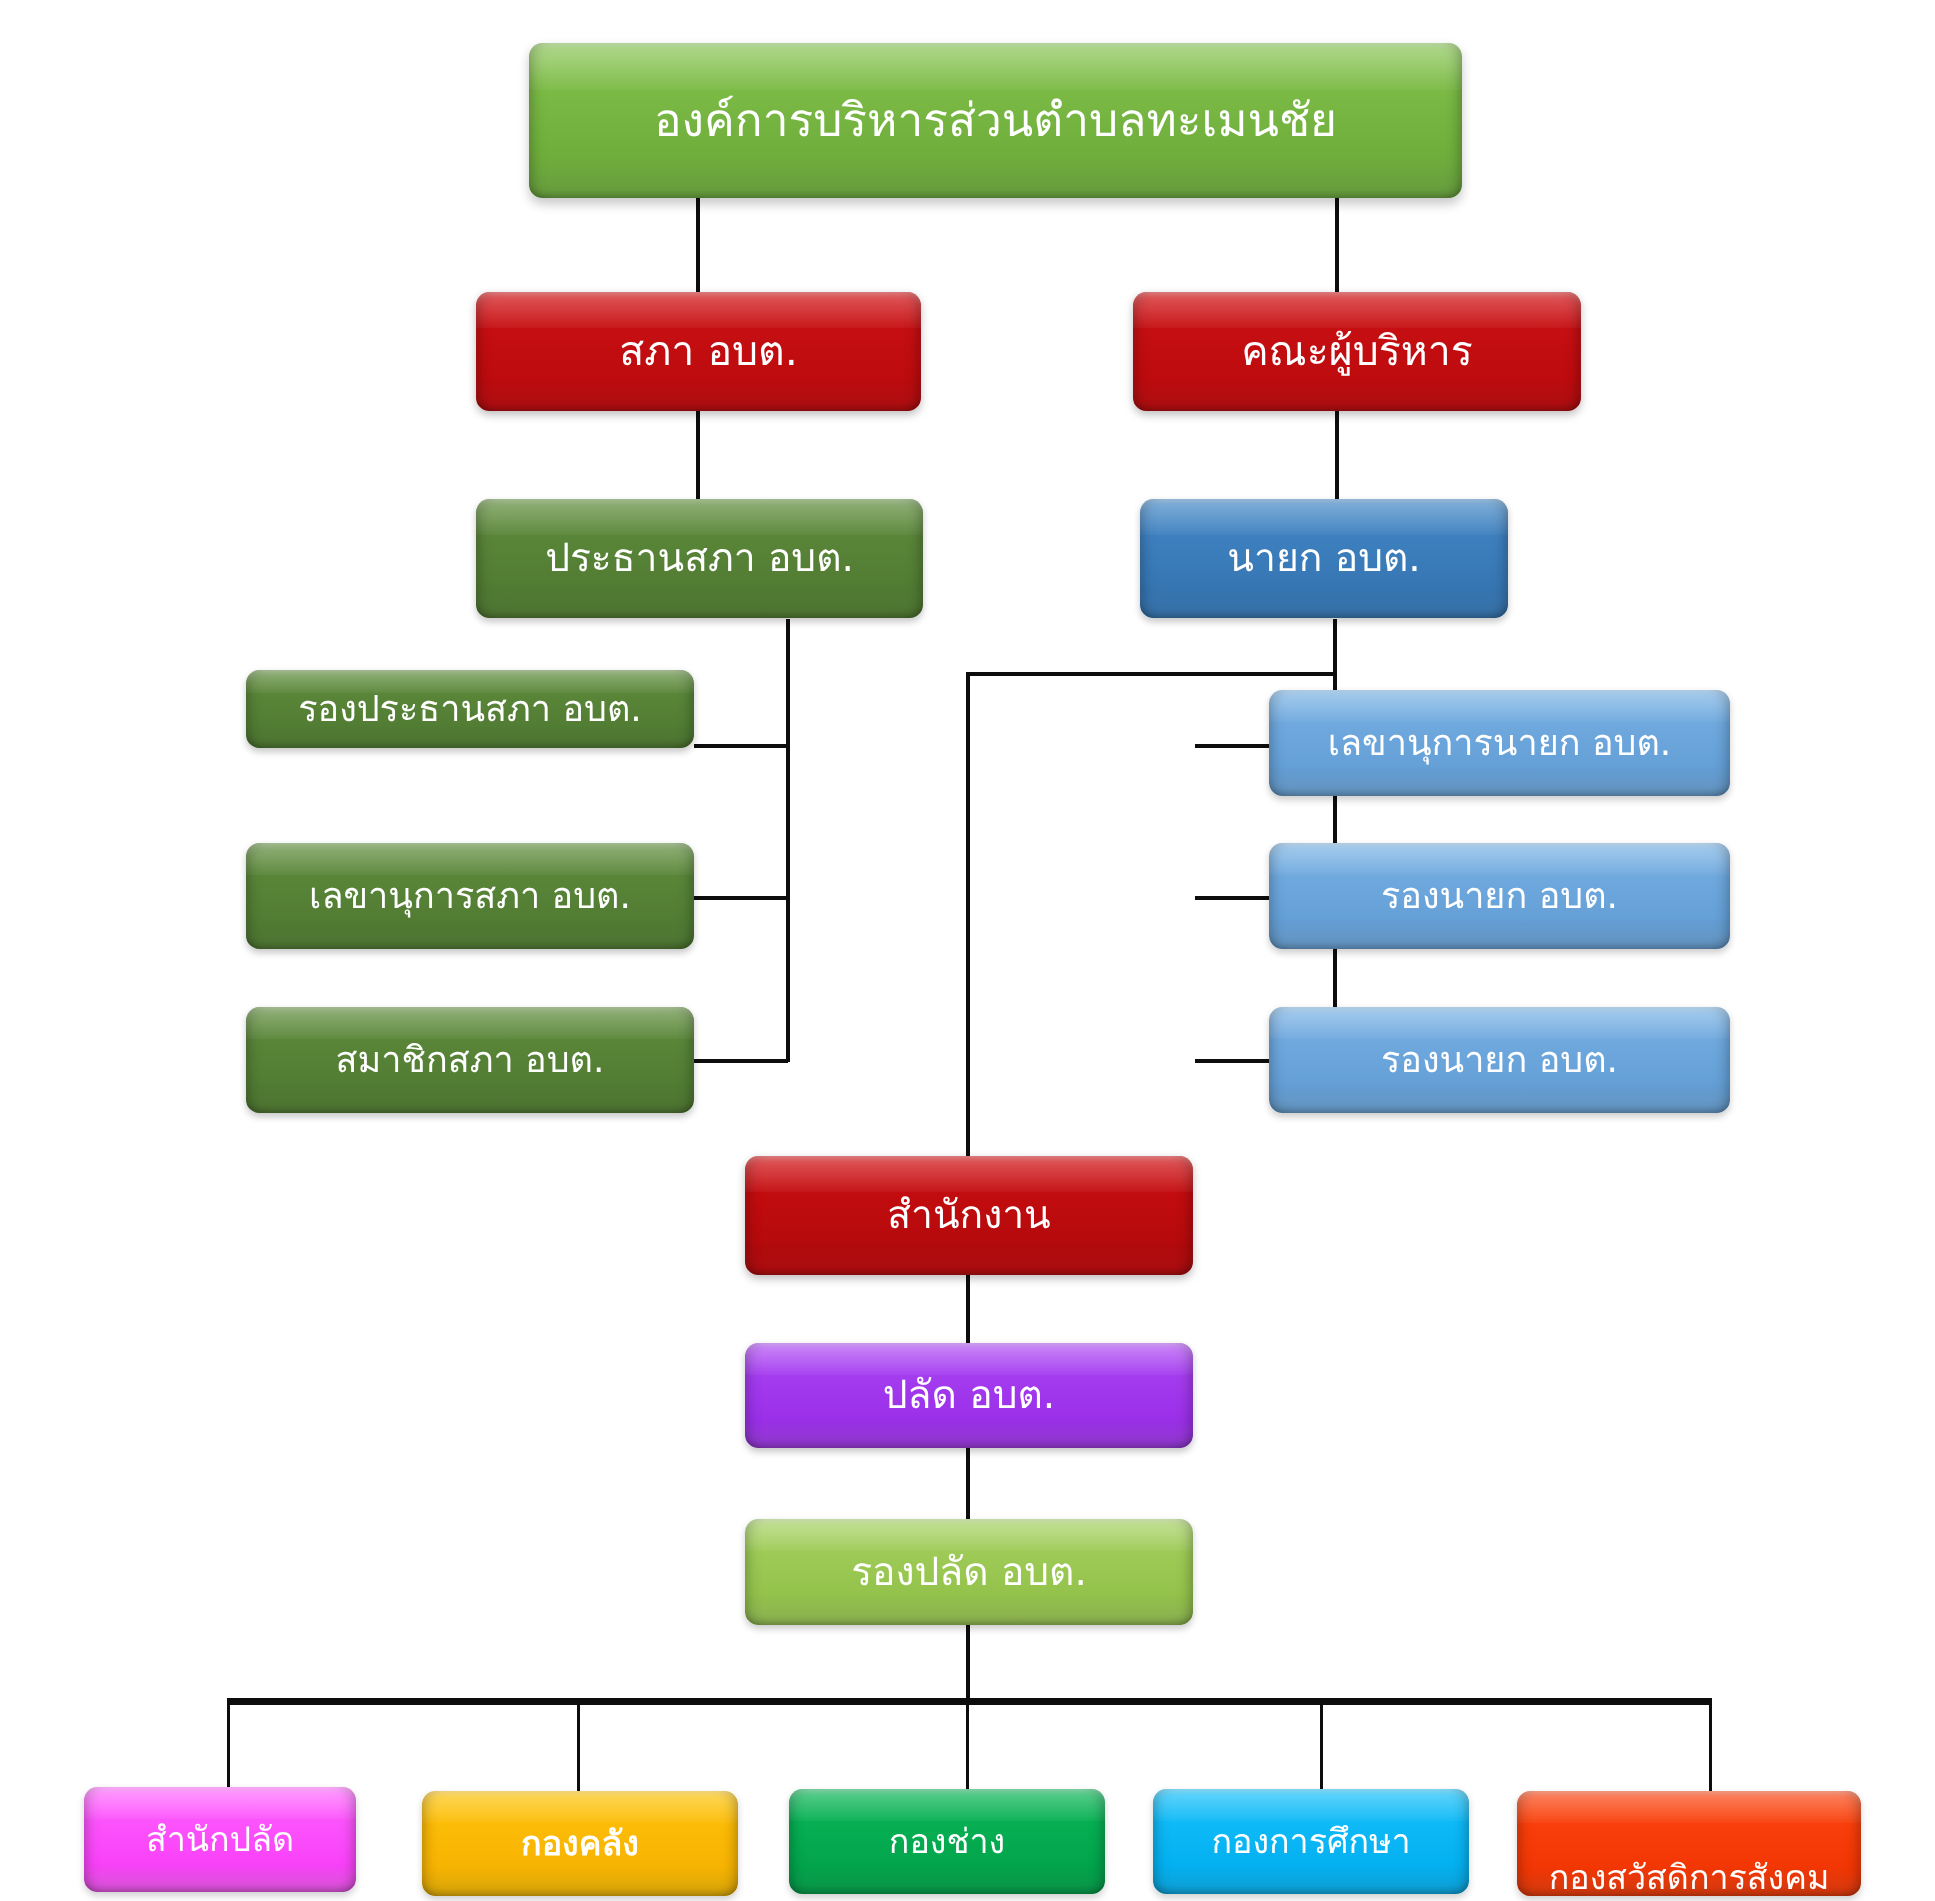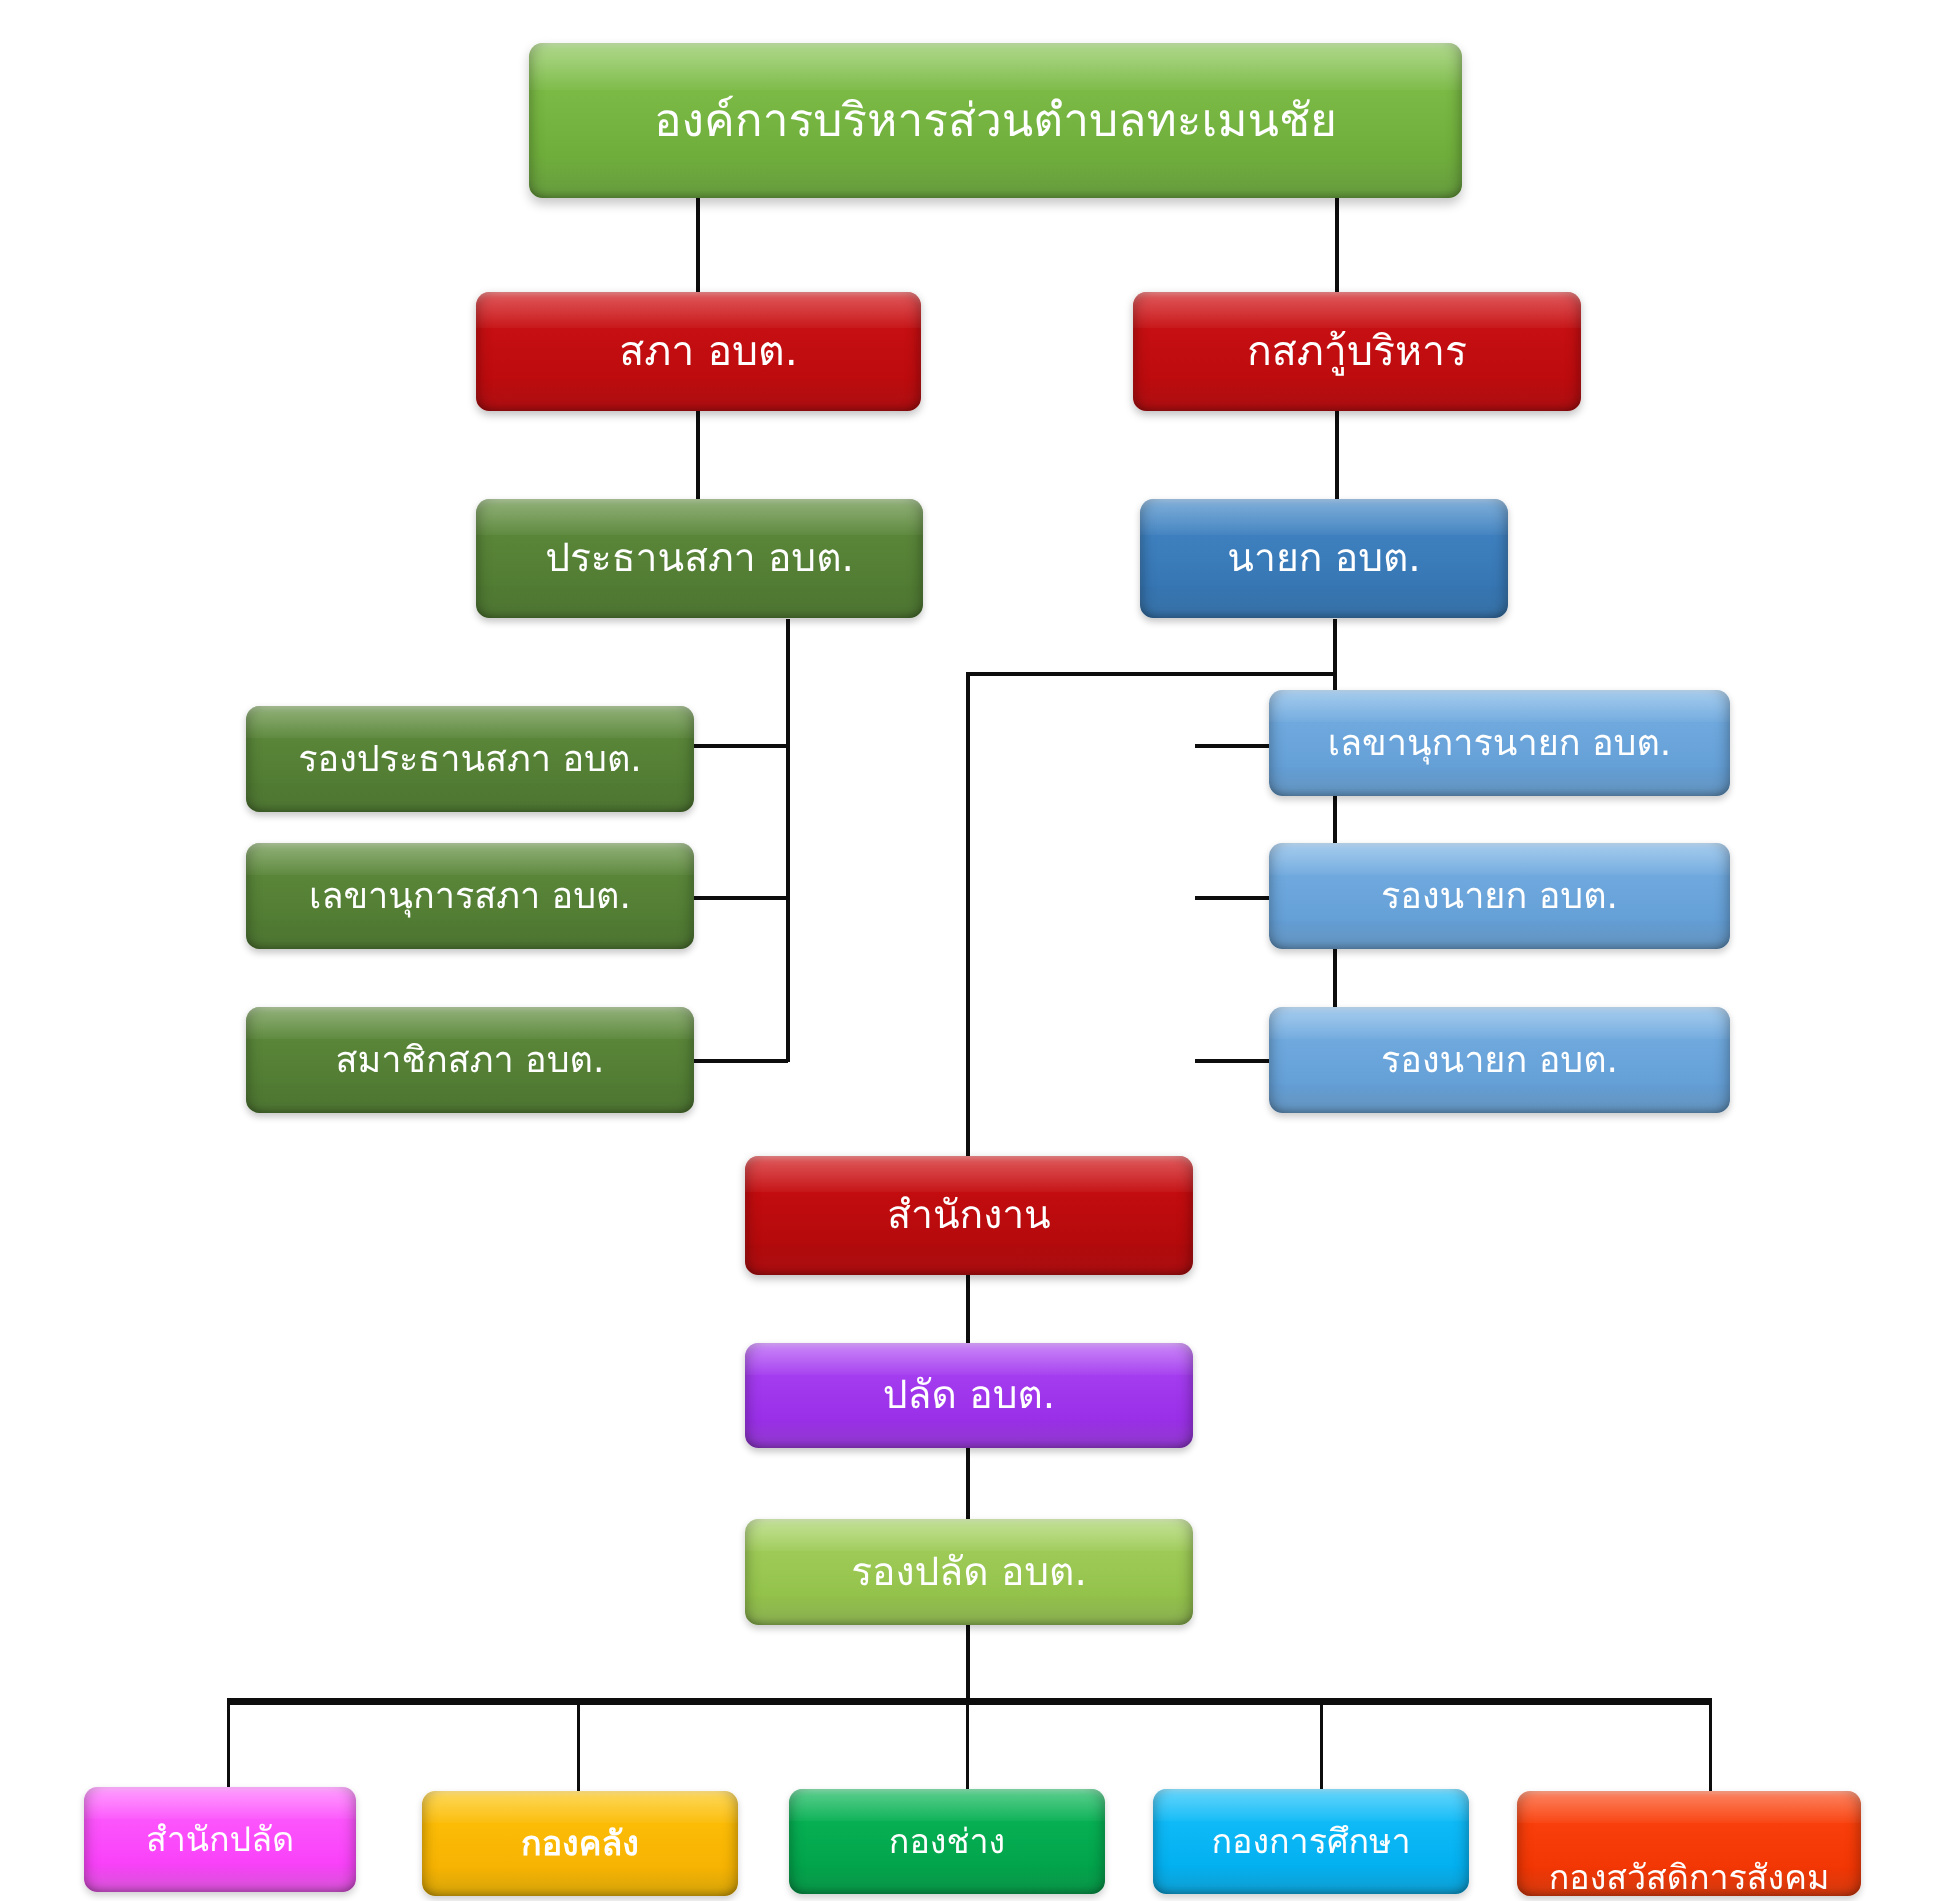--- a/index.html
+++ b/index.html
@@ -159,34 +159,34 @@
     <span class="label">องค์การบริหารส่วนตำบลทะเมนชัย</span>
   </div>
 
   <div class="node c-red fs-lvl2" style="left:476px; top:292px; width:445px; height:119px;padding-left:20px;">
     <span class="bevel"></span>
     <span class="label">สภา อบต.</span>
   </div>
 
   <div class="node c-red fs-lvl2" style="left:1133px; top:292px; width:448px; height:119px;">
     <span class="bevel"></span>
-    <span class="label">กสภาู้บริหาร</span>
+    <span class="label">คณะผู้บริหาร</span>
   </div>
 
   <div class="node c-olive fs-lvl3" style="left:476px; top:499px; width:447px; height:119px;">
     <span class="bevel"></span>
     <span class="label">ประธานสภา อบต.</span>
   </div>
 
   <div class="node c-blue fs-lvl3" style="left:1140px; top:499px; width:368px; height:119px;">
     <span class="bevel"></span>
     <span class="label">นายก อบต.</span>
   </div>
 
-  <div class="node c-olive fs-branch" style="left:246px; top:706px; width:448px; height:106px;align-items:center;">
+  <div class="node c-olive fs-branch" style="left:246px; top:670px; width:448px; height:78px;align-items:center;">
     <span class="bevel"></span>
     <span class="label">รองประธานสภา อบต.</span>
   </div>
 
   <div class="node c-olive fs-branch" style="left:246px; top:843px; width:448px; height:106px;">
     <span class="bevel"></span>
     <span class="label">เลขานุการสภา อบต.</span>
   </div>
 
   <div class="node c-olive fs-branch" style="left:246px; top:1007px; width:448px; height:106px;">

